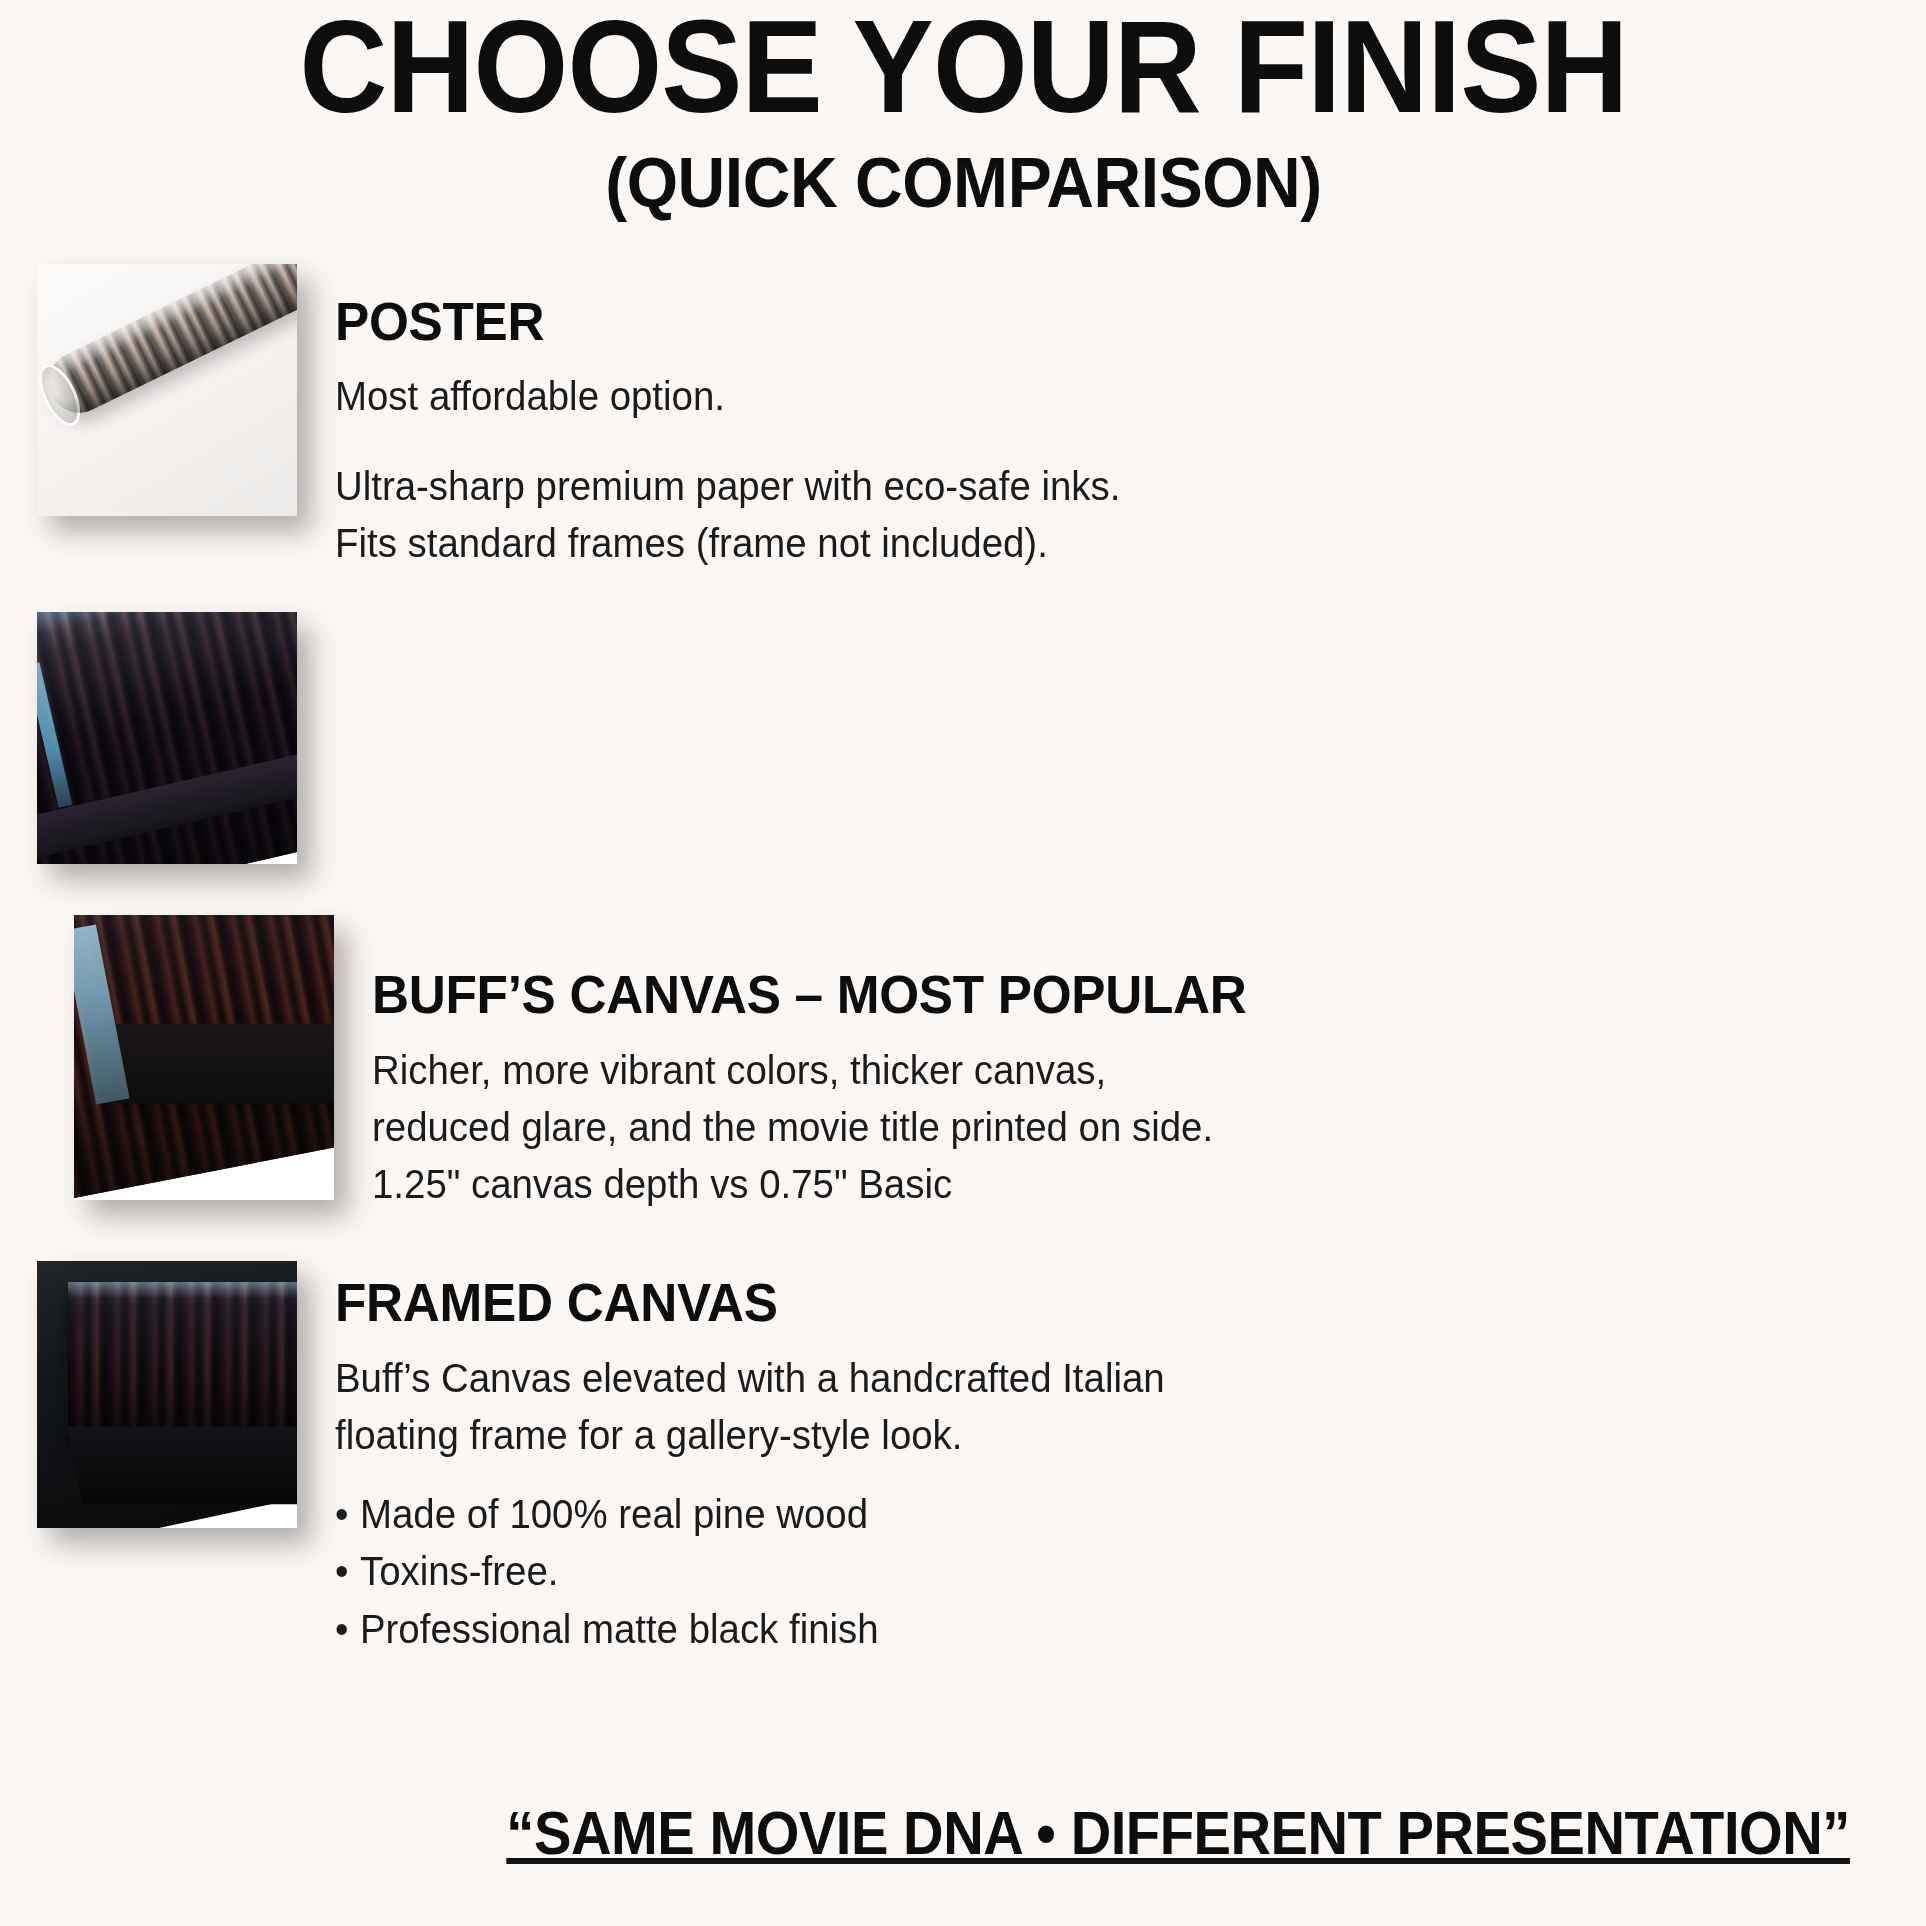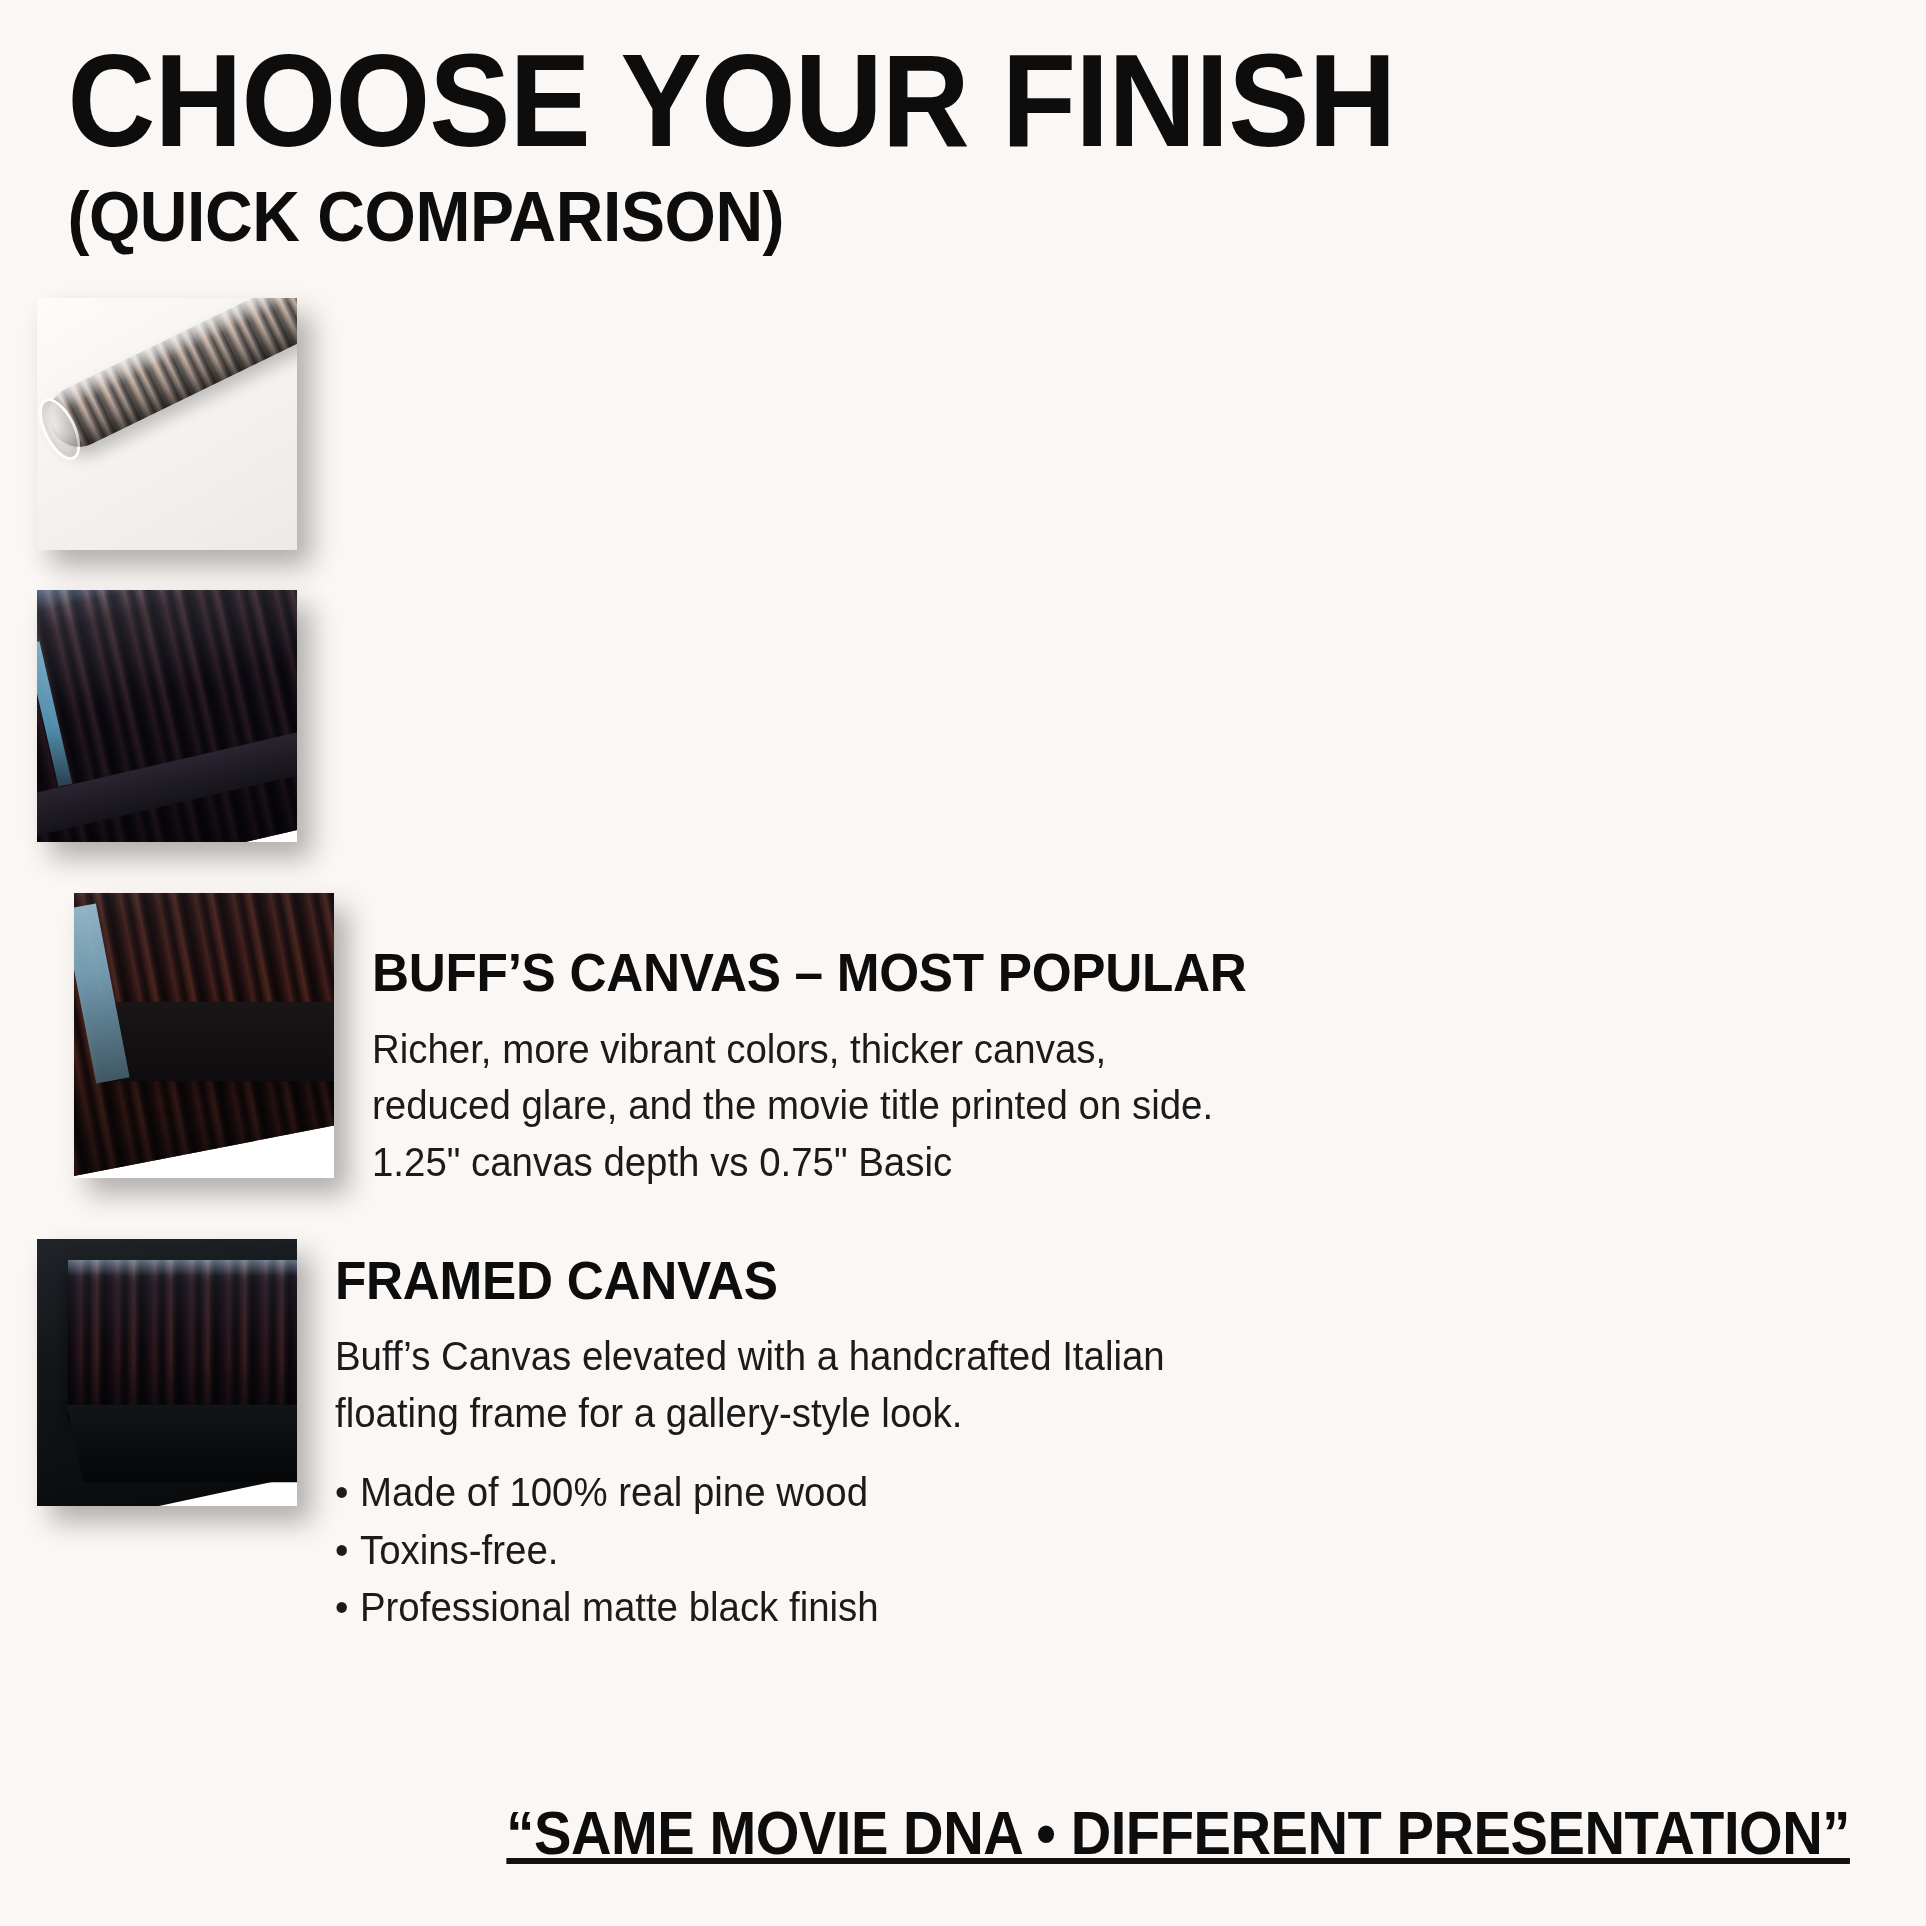--- a/index.html
+++ b/index.html
@@ -19,22 +19,21 @@
 
   .page {
     width: 1927px;
     height: 1927px;
     position: relative;
     background: #fbf7f5;
   }
 
   
   .header {
-    padding-top: 34px;
-    text-align: left;
+    text-align: center;
   }
 
   .main-title {
     font-family: "Liberation Sans", sans-serif;
     font-weight: 700;
     font-size: 131px;
     letter-spacing: -1px;
     line-height: 1.02;
     color: #0d0d0d;
     transform: scaleX(0.93);
@@ -374,20 +373,28 @@
   <div class="rows">
 
     <div class="row row-1">
       <div class="thumb-wrap">
         <div class="thumb img-poster">
           <div class="inner">
             <div class="roll"></div>
           </div>
         </div>
       </div>
+      <div class="copy">
+        <div class="section-title">POSTER</div>
+        <div class="gap-lead"></div>
+        <div class="body-text">Most affordable option.</div>
+        <div class="gap-md"></div>
+        <div class="body-text">Ultra-sharp premium paper with eco-safe inks.
+Fits standard frames (frame not included).</div>
+      </div>
     </div>
 
     <div class="row row-2">
       <div class="thumb-wrap">
         <div class="thumb img-basic">
           <div class="inner">
             <div class="canvas-face"></div>
             <div class="canvas-edge"></div>
             <div class="canvas-hi"></div>
           </div>

